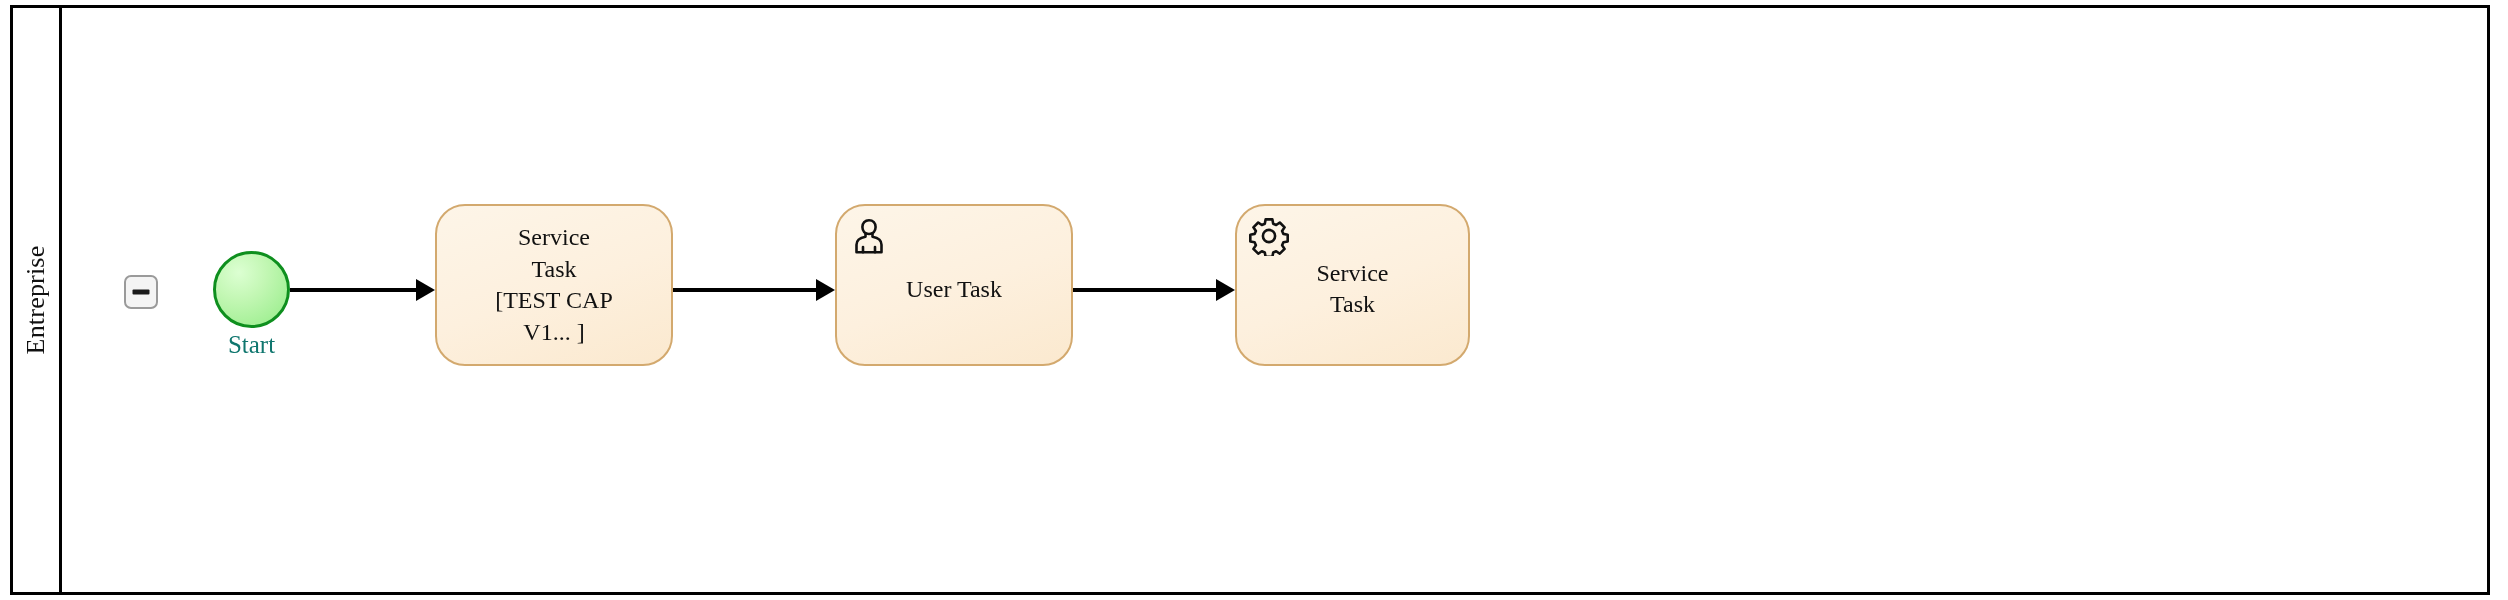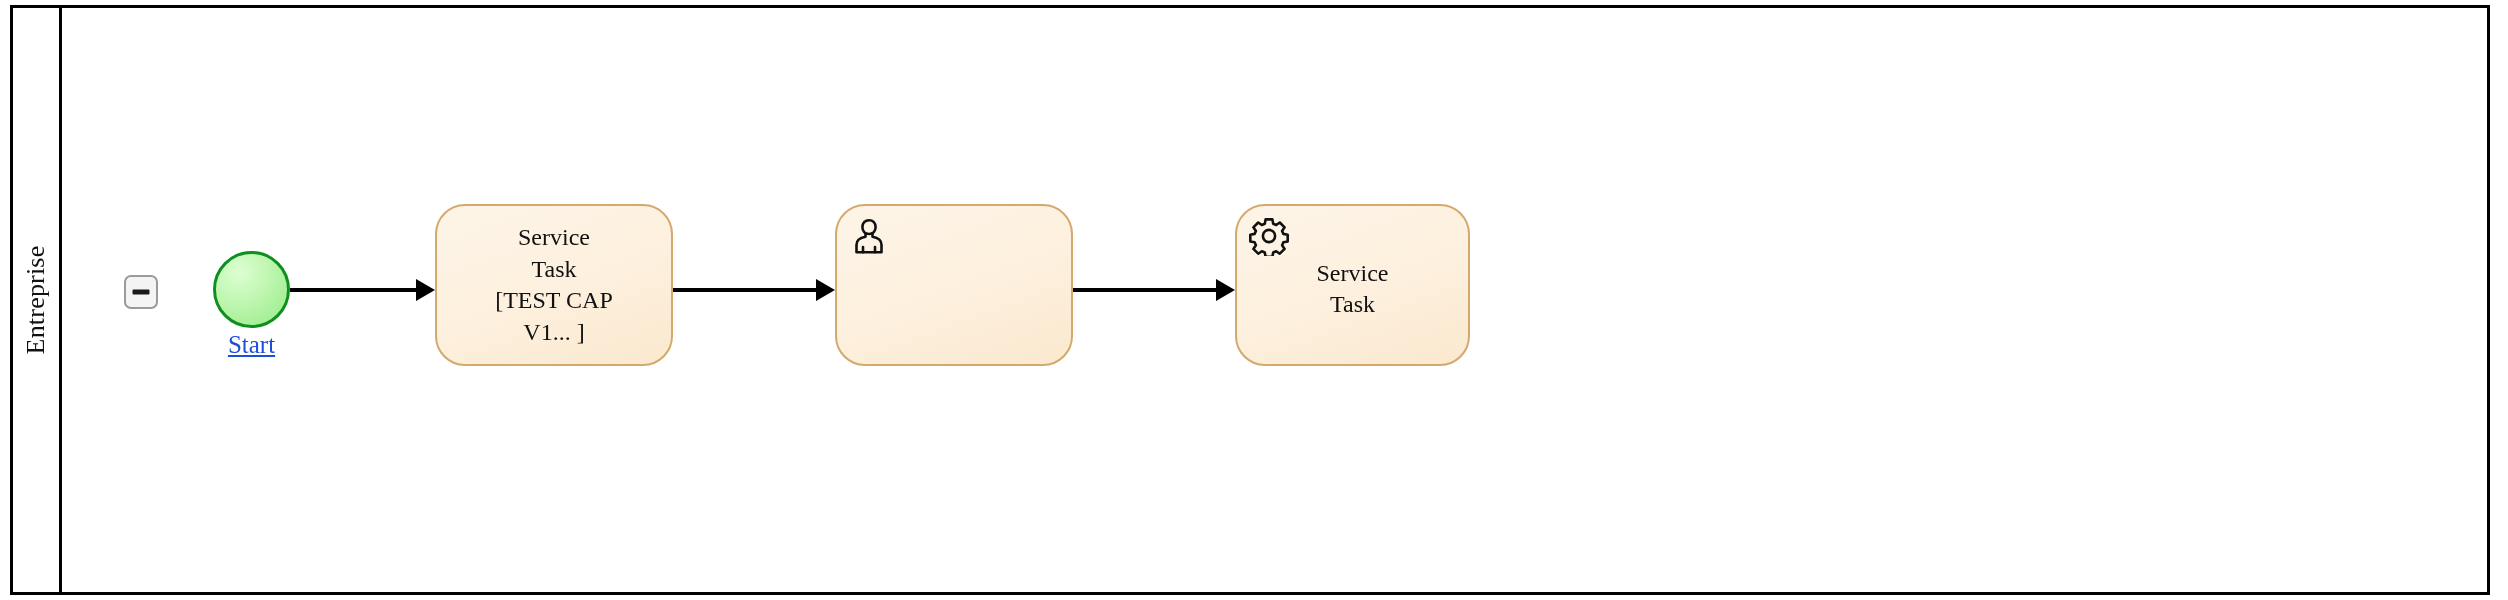--- a/index.html
+++ b/index.html
@@ -104,22 +104,21 @@
     box-sizing: border-box;
     background: radial-gradient(circle at 32% 26%, #dcffd2 0%, #c3f7b4 38%, #93ec86 100%);
   }
   .start-event .evt-label {
     position: absolute;
     left: 50%;
     top: 80px;
     transform: translateX(-50%);
     white-space: nowrap;
     font-size: 25px;
-    color: #1d4ed8;
-    text-decoration: underline;
+    color: #0f766e;
   }
 
   
   .task {
     position: absolute;
     top: 196px;
     height: 162px;
     border: 2px solid #d3a96e;
     border-radius: 30px;
     box-sizing: border-box;
@@ -231,20 +230,21 @@
         <span class="task-icon">
           <svg viewBox="0 0 40 40" xmlns="http://www.w3.org/2000/svg">
             <g fill="none" stroke="#111111" stroke-width="2.6" stroke-linejoin="round" stroke-linecap="round">
               <path d="M20 4.2c4.0 0 6.6 3.0 6.6 6.9 0 3.9-2.6 6.9-6.6 6.9s-6.6-3.0-6.6-6.9C13.4 7.2 16.0 4.2 20 4.2z"></path>
               <path d="M16.5 17.3v3.4c-5.3 0.9-9.0 3.6-9.0 8.0v7.6h25v-7.6c0-4.4-3.7-7.1-9.0-8.0v-3.4"></path>
               <path d="M14.0 36.3v-5.3"></path>
               <path d="M26.0 36.3v-5.3"></path>
             </g>
           </svg>
         </span>
+        <span class="task-label">User Task</span>
       </div>
 
       <div class="flow" id="flow-3">
         <span class="shaft"></span>
         <span class="head"></span>
       </div>
 
       <div class="task" id="task-service-2">
         <span class="task-icon">
           <svg viewBox="0 0 40 40" xmlns="http://www.w3.org/2000/svg">

